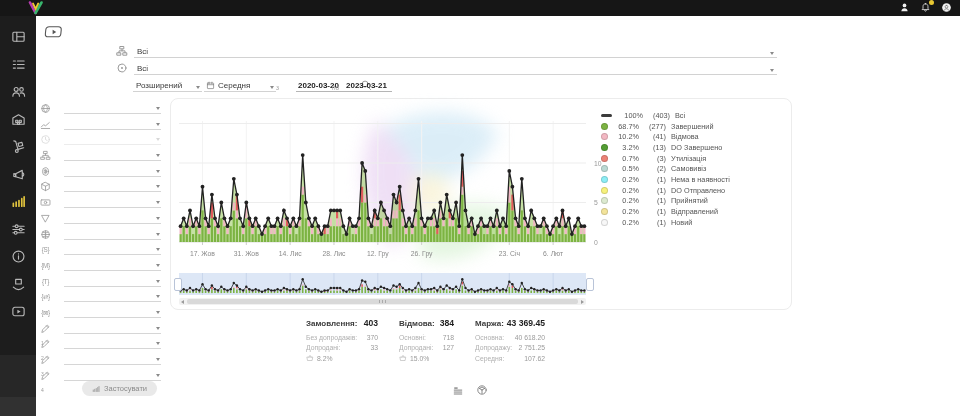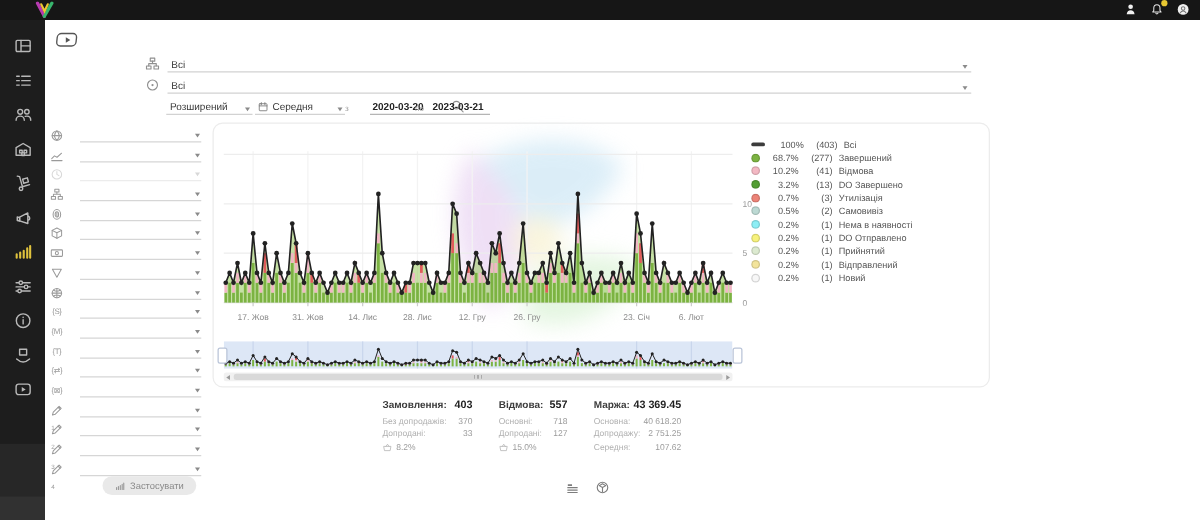--- a/index.html
+++ b/index.html
@@ -1339,21 +1339,21 @@
               <path d="M2.5 6.2h11l-1.3 6.8H3.8z"></path>
               <path d="M5.5 6.2L8 2.8l2.5 3.4"></path>
             </svg>
           </span>
           <span class="srv">8.2%</span>
         </div>
       </div>
       <div class="scol">
         <div class="shead">
           <span class="shl">Відмова:</span>
-          <span class="shv">557</span>
+          <span class="shv">384</span>
         </div>
         <div class="srow">
           <span class="srl">Основні:</span>
           <span class="srv">718</span>
         </div>
         <div class="srow">
           <span class="srl">Допродані:</span>
           <span class="srv">127</span>
         </div>
         <div class="srow sicon">

